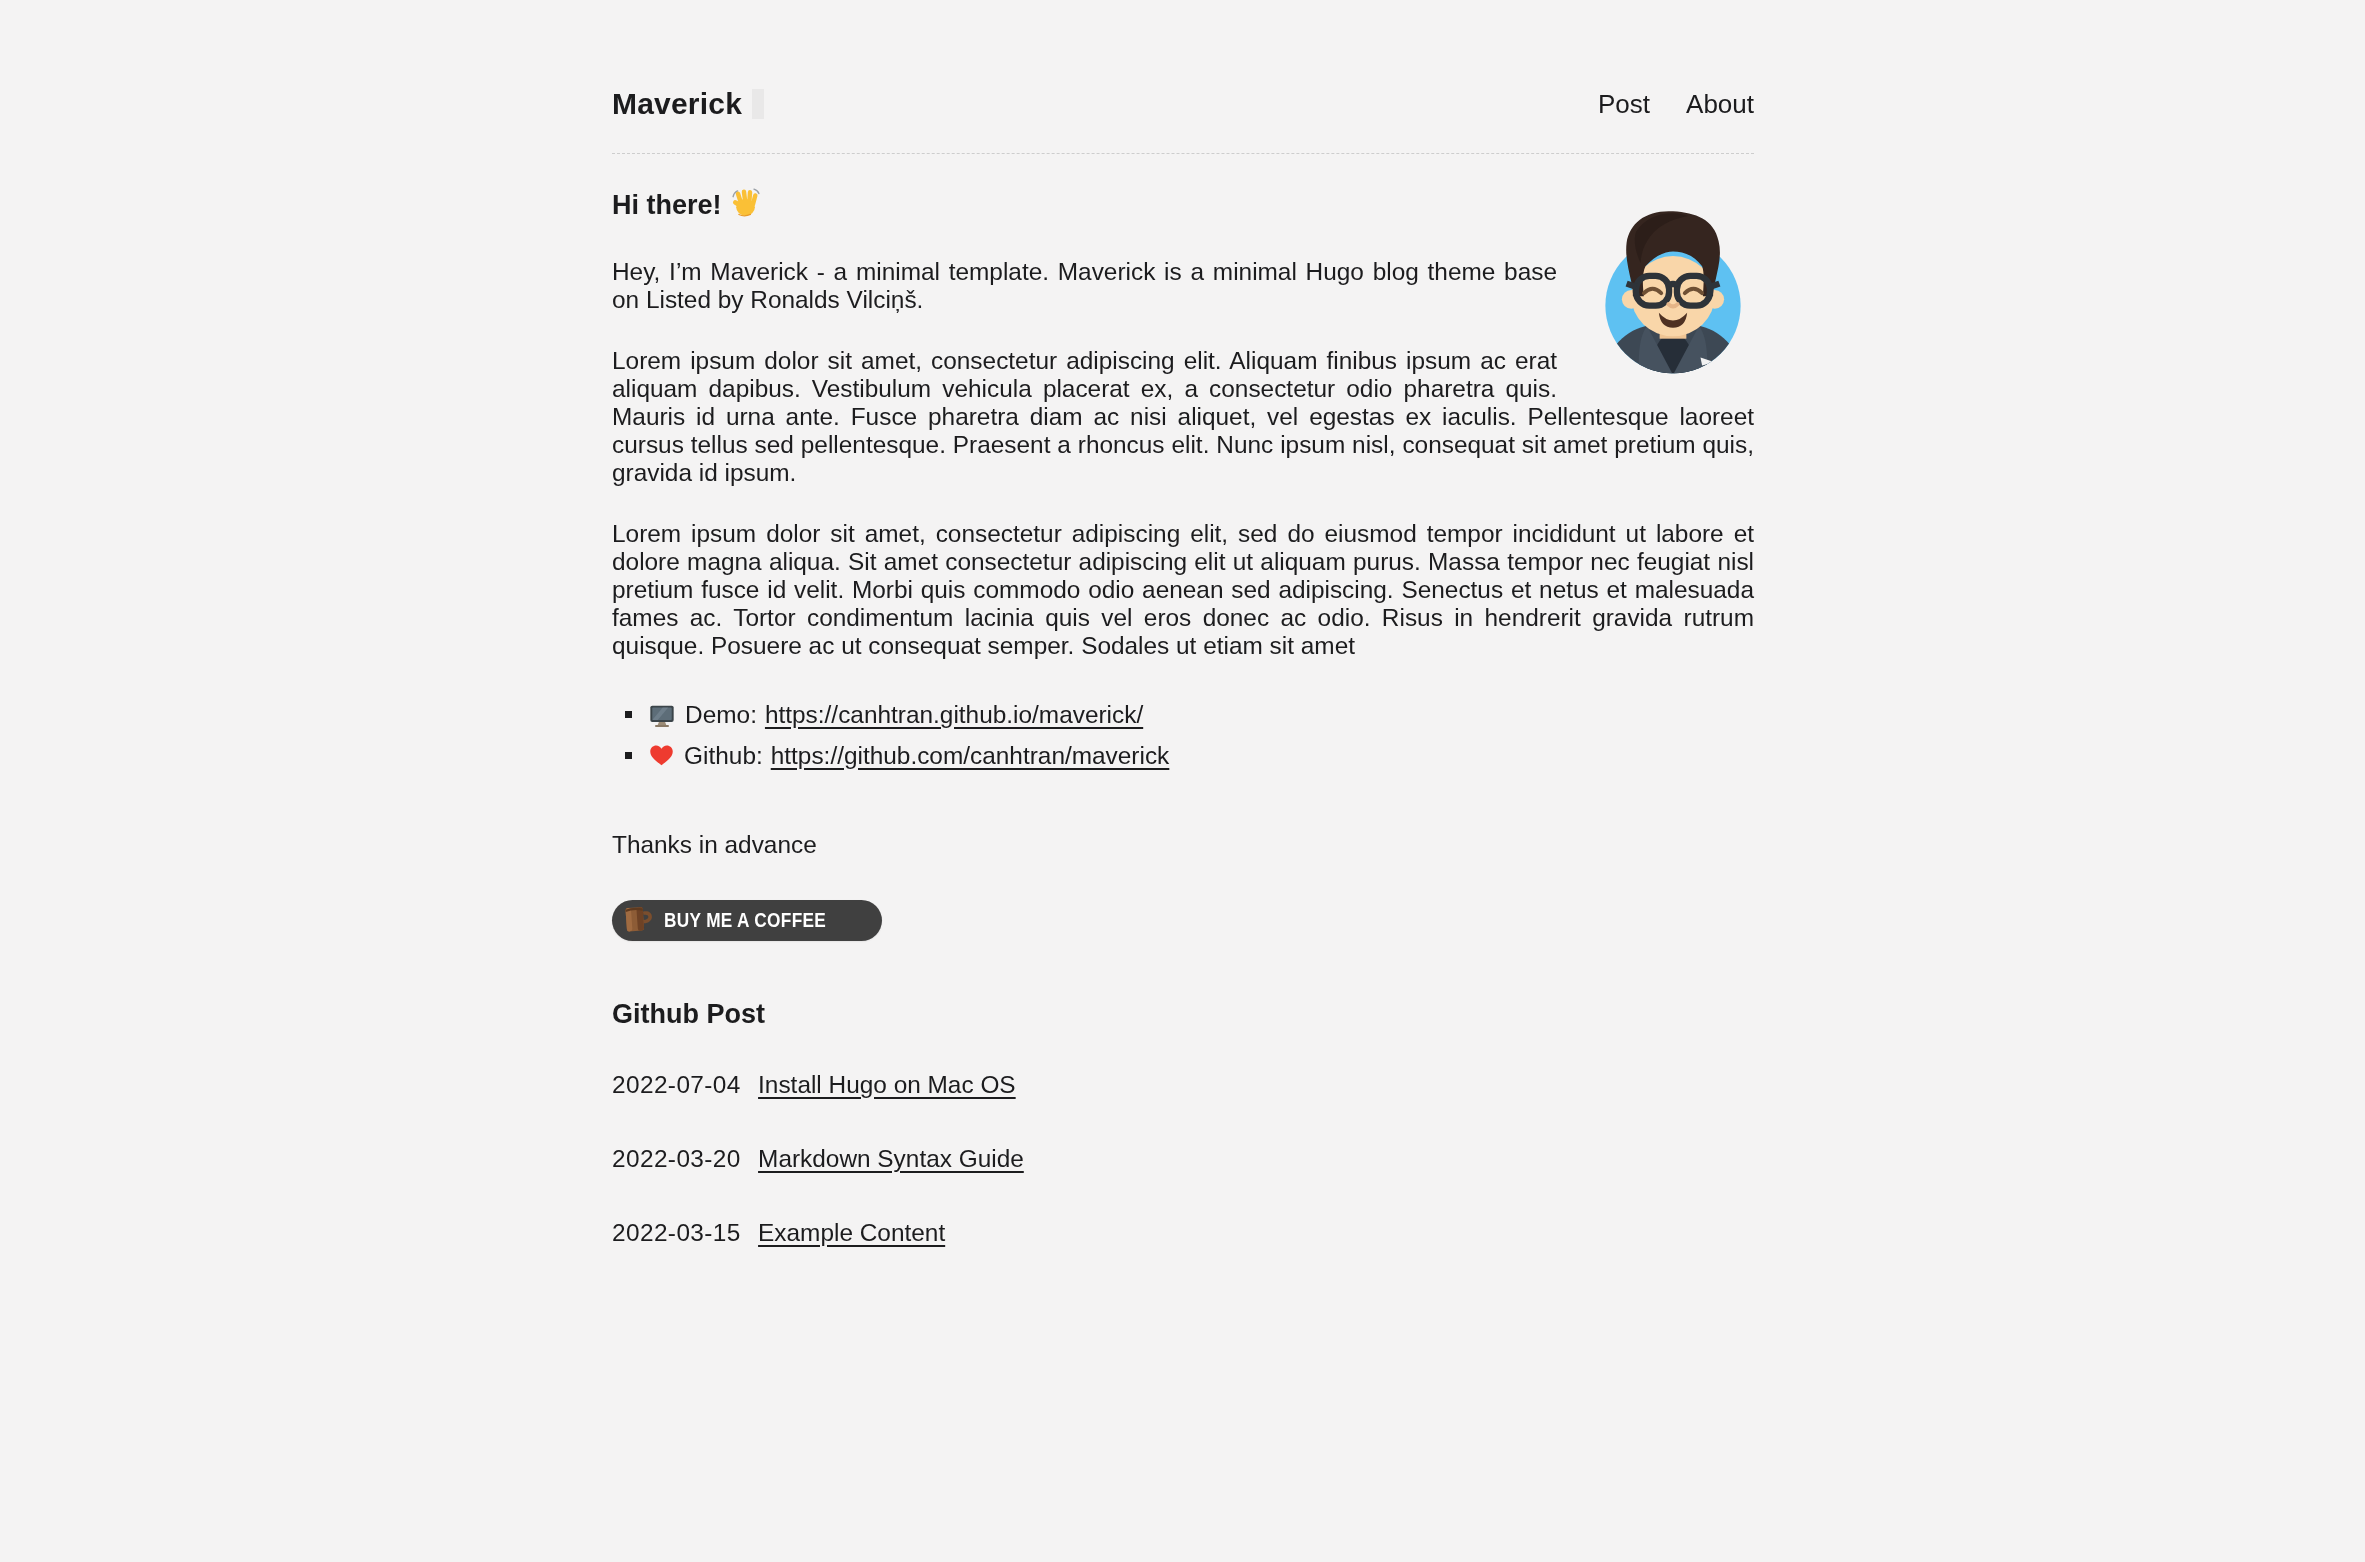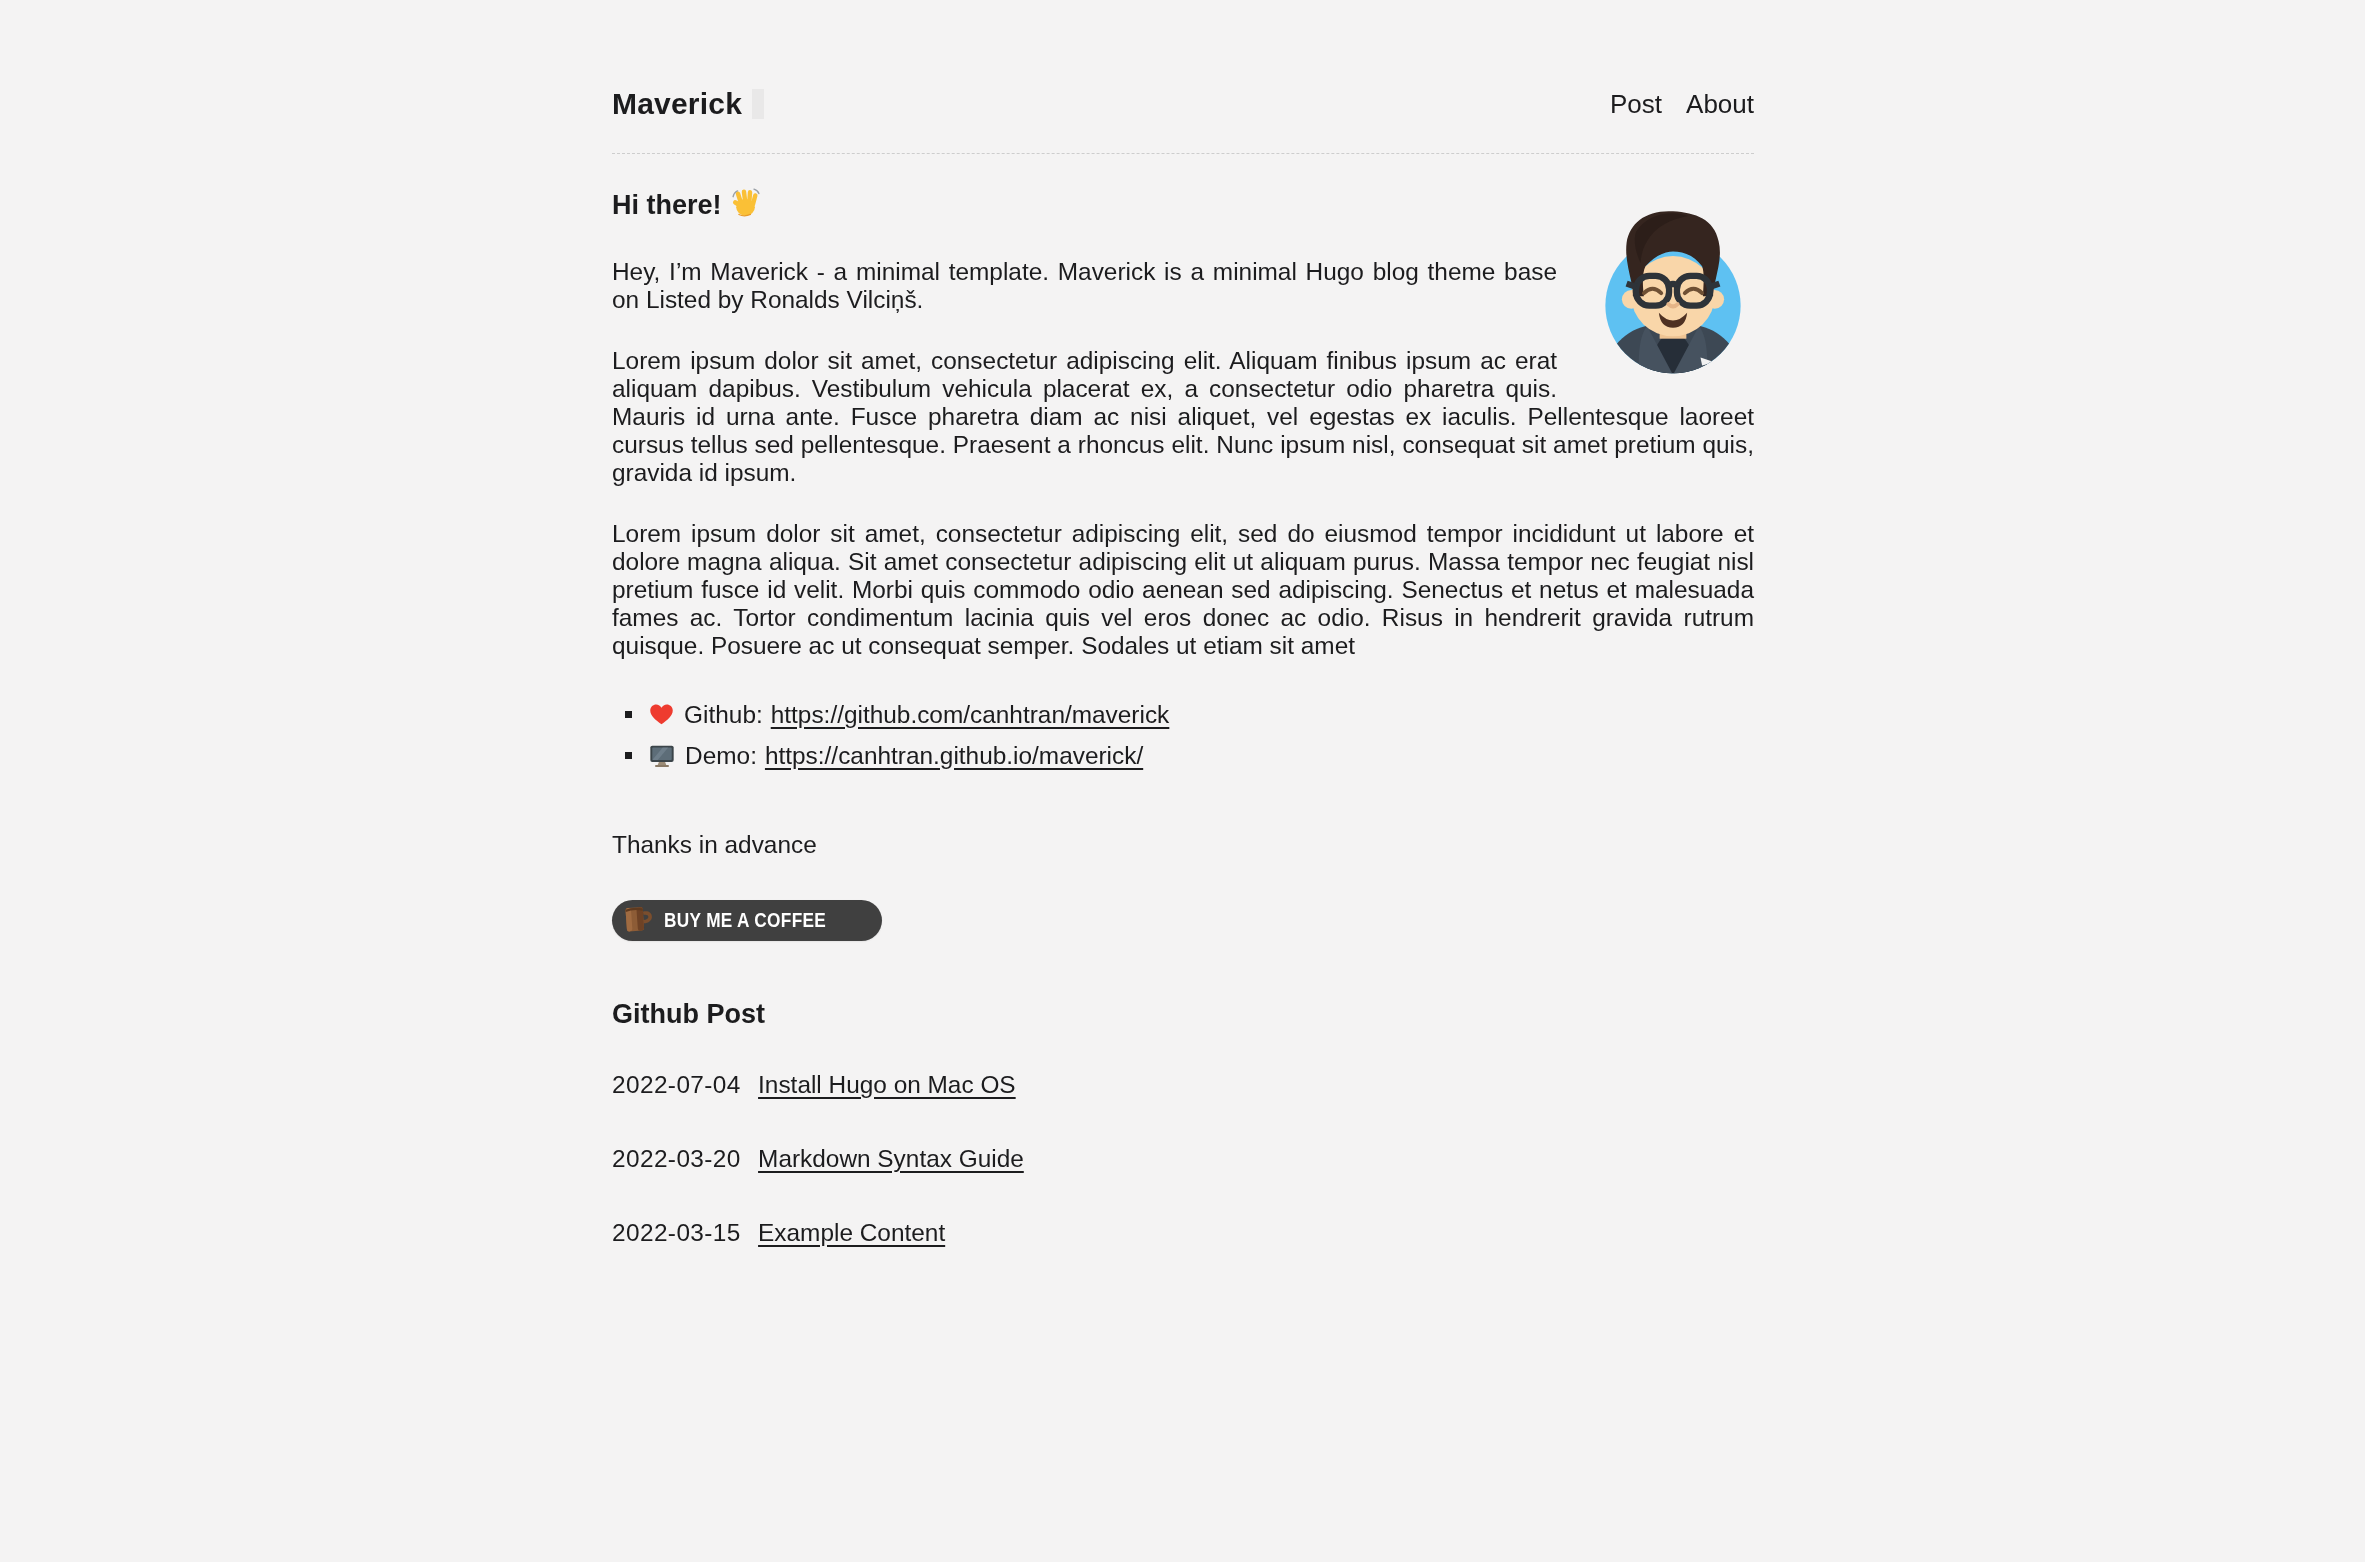--- a/index.html
+++ b/index.html
@@ -14,21 +14,21 @@
   .container { width: 1142px; margin: 0 auto; }
 
   
   .site-header {
     display: flex; justify-content: space-between; align-items: center;
     padding: 87px 0 32px 0;
     border-bottom: 1.6px dashed #cdcdcd;
   }
   .brand { font-size: 30px; font-weight: 700; letter-spacing: 0.2px; display: inline-flex; align-items: center; }
   .brand-cursor { display: inline-block; width: 12px; height: 30px; background: #e9e8e8; margin-left: 9.5px; }
-  .nav { display: flex; gap: 24px; }
+  .nav { display: flex; gap: 36px; }
   .nav a { color: #1c1c1e; text-decoration: none; font-size: 26px; }
 
   
   h2 { font-size: 27px; font-weight: 700; margin: 32px 0 0 0; display: flex; align-items: center; }
   .greeting .emoji { margin-left: 8px; }
   p.body-text { margin: 33px 0 0 0; line-height: 28px; text-align: justify; }
 
   .avatar {
     float: right; width: 162px; height: 147px; margin: 0 0 19px 35px;
   }
@@ -150,40 +150,40 @@
     </div>
 
     <p class="body-text">Hey, I’m Maverick - a minimal template. Maverick is a minimal Hugo blog theme base on Listed by Ronalds Vilciņš.</p>
     <p class="body-text">Lorem ipsum dolor sit amet, consectetur adipiscing elit. Aliquam finibus ipsum ac erat aliquam dapibus. Vestibulum vehicula placerat ex, a consectetur odio pharetra quis. Mauris id urna ante. Fusce pharetra diam ac nisi aliquet, vel egestas ex iaculis. Pellentesque laoreet cursus tellus sed pellentesque. Praesent a rhoncus elit. Nunc ipsum nisl, consequat sit amet pretium quis, gravida id ipsum.</p>
     <p class="body-text">Lorem ipsum dolor sit amet, consectetur adipiscing elit, sed do eiusmod tempor incididunt ut labore et dolore magna aliqua. Sit amet consectetur adipiscing elit ut aliquam purus. Massa tempor nec feugiat nisl pretium fusce id velit. Morbi quis commodo odio aenean sed adipiscing. Senectus et netus et malesuada fames ac. Tortor condimentum lacinia quis vel eros donec ac odio. Risus in hendrerit gravida rutrum quisque. Posuere ac ut consequat semper. Sodales ut etiam sit amet</p>
 
     <ul class="resource-links">
       <li>
         <span class="sq-marker"></span>
         <span class="li-emoji">
-          <svg width="27" height="27" viewBox="0 0 36 36">
-            <path d="M18,31 C10,25 3,19.5 3,12.5 C3,7.5 7,4.5 10.8,4.5 C14,4.5 16.6,6.6 18,9 C19.4,6.6 22,4.5 25.2,4.5 C29,4.5 33,7.5 33,12.5 C33,19.5 26,25 18,31 Z" fill="#ee3b2f"></path>
-          </svg>
-        </span>
-        <span class="li-label">Github:</span>
-        <a class="text-link" href="#">https://github.com/canhtran/maverick</a>
-      </li>
-      <li>
-        <span class="sq-marker"></span>
-        <span class="li-emoji">
           <svg width="28" height="28" viewBox="0 0 36 36">
             <rect x="3" y="6" width="30" height="21" rx="2.5" fill="#3b4449"></rect>
             <rect x="5.5" y="8.5" width="25" height="16" rx="1" fill="#5d6d78"></rect>
             <path d="M5.5,24.5 L19,8.5 L26,8.5 L12.5,24.5 Z" fill="#7b8d99" opacity="0.55"></path>
             <path d="M14,27 L22,27 L23.5,31 L12.5,31 Z" fill="#9c8c77"></path>
             <rect x="9" y="31" width="18" height="2.4" rx="1.2" fill="#8a7a66"></rect>
           </svg>
         </span>
         <span class="li-label">Demo:</span>
         <a class="text-link" href="#">https://canhtran.github.io/maverick/</a>
+      </li>
+      <li>
+        <span class="sq-marker"></span>
+        <span class="li-emoji">
+          <svg width="27" height="27" viewBox="0 0 36 36">
+            <path d="M18,31 C10,25 3,19.5 3,12.5 C3,7.5 7,4.5 10.8,4.5 C14,4.5 16.6,6.6 18,9 C19.4,6.6 22,4.5 25.2,4.5 C29,4.5 33,7.5 33,12.5 C33,19.5 26,25 18,31 Z" fill="#ee3b2f"></path>
+          </svg>
+        </span>
+        <span class="li-label">Github:</span>
+        <a class="text-link" href="#">https://github.com/canhtran/maverick</a>
       </li>
     </ul>
 
     <p class="thanks">Thanks in advance</p>
 
     <a class="coffee-btn" href="#">
       <span class="mug">
         <svg width="36" height="32" viewBox="0 0 46 40">
           <g transform="rotate(-4 20 20)">
             <path d="M30,10 C37,9 41,12 41,17 C41,22 36,25.5 30,25 L29,20.5 C33.5,21 36.5,19.5 36.5,17 C36.5,14.6 34,13.6 30.6,14.2 Z" fill="#7b4e2d"></path>

